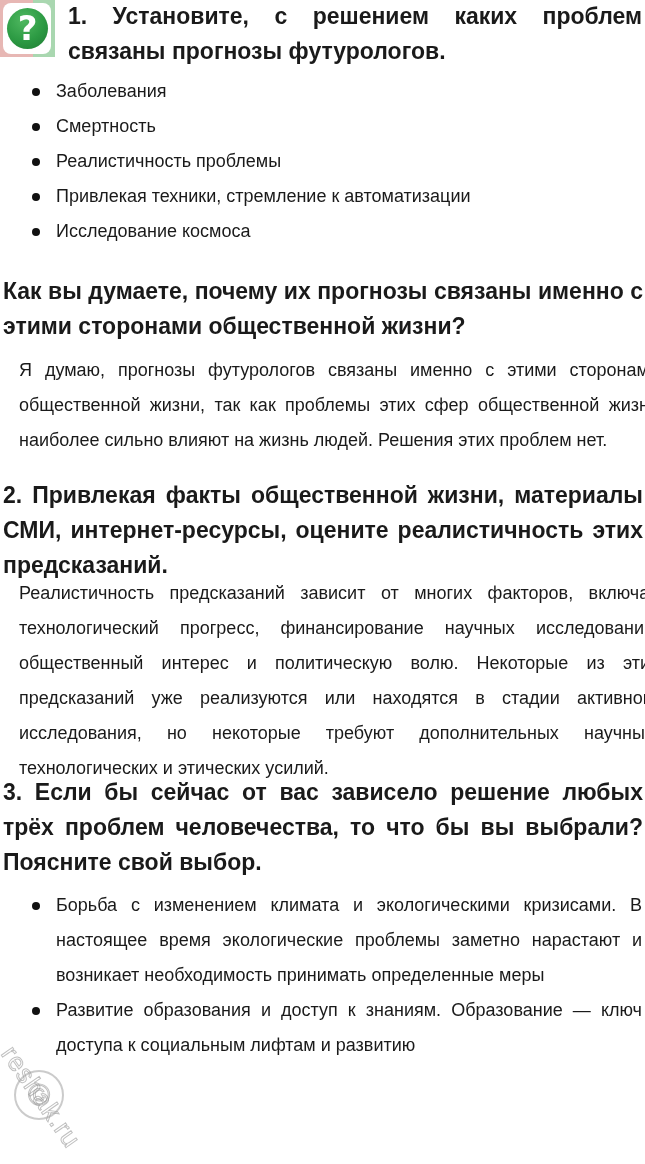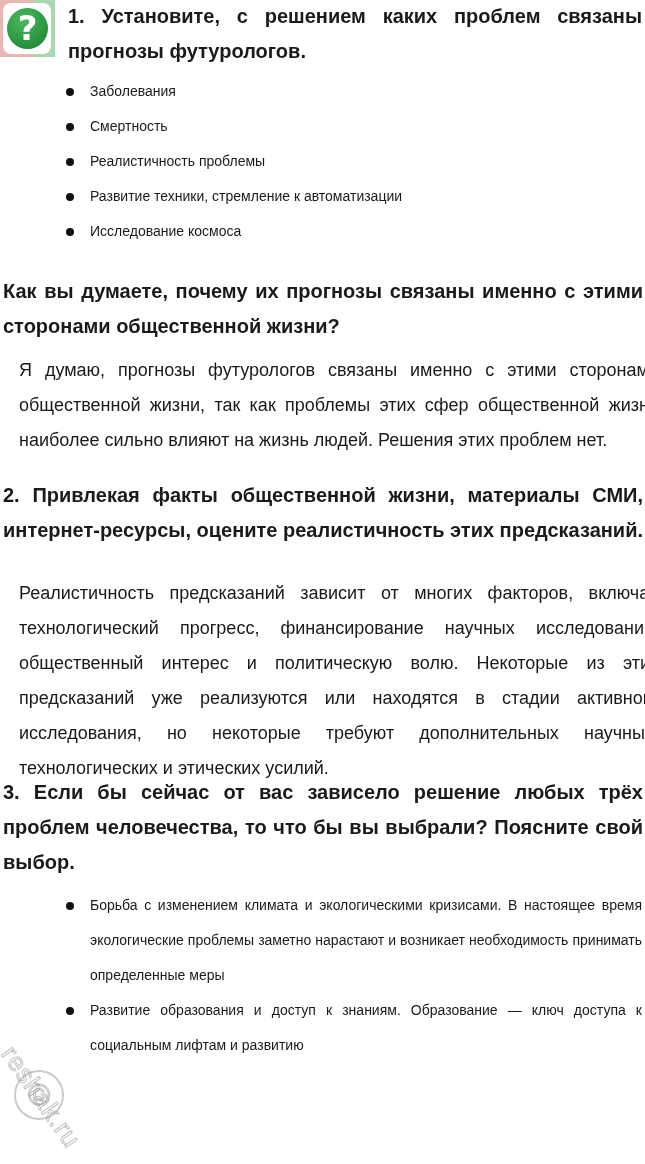--- a/index.html
+++ b/index.html
@@ -17,28 +17,28 @@
     position: absolute; left: 3px; top: 3px; width: 48px; height: 51px;
     background: #ffffff; border-radius: 8px;
   }
   .q-icon .circle {
     position: absolute; left: 4px; top: 5px; width: 41px; height: 41px; border-radius: 50%;
     background: radial-gradient(circle at 40% 30%, #4fb860 0%, #2c9a43 55%, #1e7a32 100%);
     color: #fff; font-weight: bold; font-size: 34px; line-height: 41px; text-align: center;
     font-family: "DejaVu Sans", sans-serif;
   }
   .h {
-    font-weight: bold; font-size: 20px; line-height: 35px; text-align: justify;
+    font-weight: bold; font-size: 23px; line-height: 35px; text-align: justify;
     text-align-last: left; margin: 0;
   }
   .p {
     font-size: 18px; line-height: 35px; text-align: justify; margin: 16px;
   }
   ul { list-style: none; margin: 0; padding: 0; }
-  li { position: relative; font-size: 14px; line-height: 35px; text-align: justify; margin-left: 34px; }
+  li { position: relative; font-size: 18px; line-height: 35px; text-align: justify; }
   li .dot {
     position: absolute; left: -24px; top: 14px; width: 8px; height: 8px; border-radius: 50%; background: #111;
   }
   .watermark {
     position: absolute; left: 10px; top: 1020px; width: 120px; height: 140px;
     color: rgba(160,160,160,0.55); pointer-events: none;
   }
   .watermark .wm-text {
     position: absolute; left: 10px; top: 20px; font-size: 26px; transform: rotate(55deg);
     transform-origin: left top; -webkit-text-stroke: 1px rgba(150,150,150,0.6); color: transparent;
@@ -60,21 +60,21 @@
       <div class="circle">?</div>
     </div>
   </div>
 
   <p class="h" style="position:absolute; left:68px; top:-1px; width:574px;">1. Установите, с решением каких проблем связаны прогнозы футурологов.</p>
 
   <ul style="position:absolute; left:56px; top:74px; width:586px;">
     <li><span class="dot"></span><span>Заболевания</span></li>
     <li><span class="dot"></span><span>Смертность</span></li>
     <li><span class="dot"></span><span>Реалистичность проблемы</span></li>
-    <li><span class="dot"></span><span>Развитие техники, стремление к автоматизации</span></li>
+    <li><span class="dot"></span><span>Привлекая техники, стремление к автоматизации</span></li>
     <li><span class="dot"></span><span>Исследование космоса</span></li>
   </ul>
 
   <p class="h" style="position:absolute; left:3px; top:274px; width:640px;">Как вы думаете, почему их прогнозы связаны именно с этими сторонами общественной жизни?</p>
 
   <p class="p" style="position:absolute; left:3px; top:337px; width:640px;">Я думаю, прогнозы футурологов связаны именно с этими сторонами общественной жизни, так как проблемы этих сфер общественной жизни наиболее сильно влияют на жизнь людей. Решения этих проблем нет.</p>
 
   <p class="h" style="position:absolute; left:3px; top:478px; width:640px;">2. Привлекая факты общественной жизни, материалы СМИ, интернет-ресурсы, оцените реалистичность этих предсказаний.</p>
 
   <p class="p" style="position:absolute; left:3px; top:560px; width:640px;">Реалистичность предсказаний зависит от многих факторов, включая технологический прогресс, финансирование научных исследований, общественный интерес и политическую волю. Некоторые из этих предсказаний уже реализуются или находятся в стадии активного исследования, но некоторые требуют дополнительных научных, технологических и этических усилий.</p>

